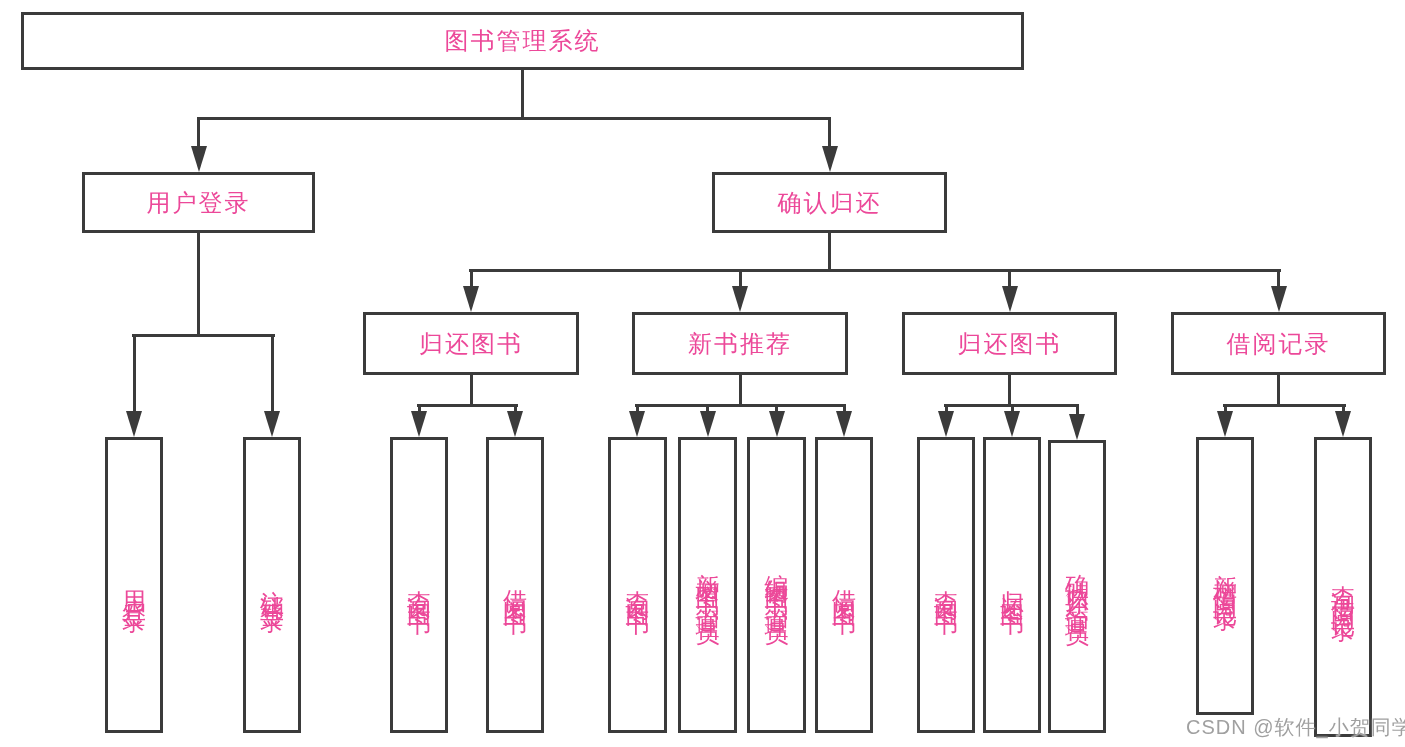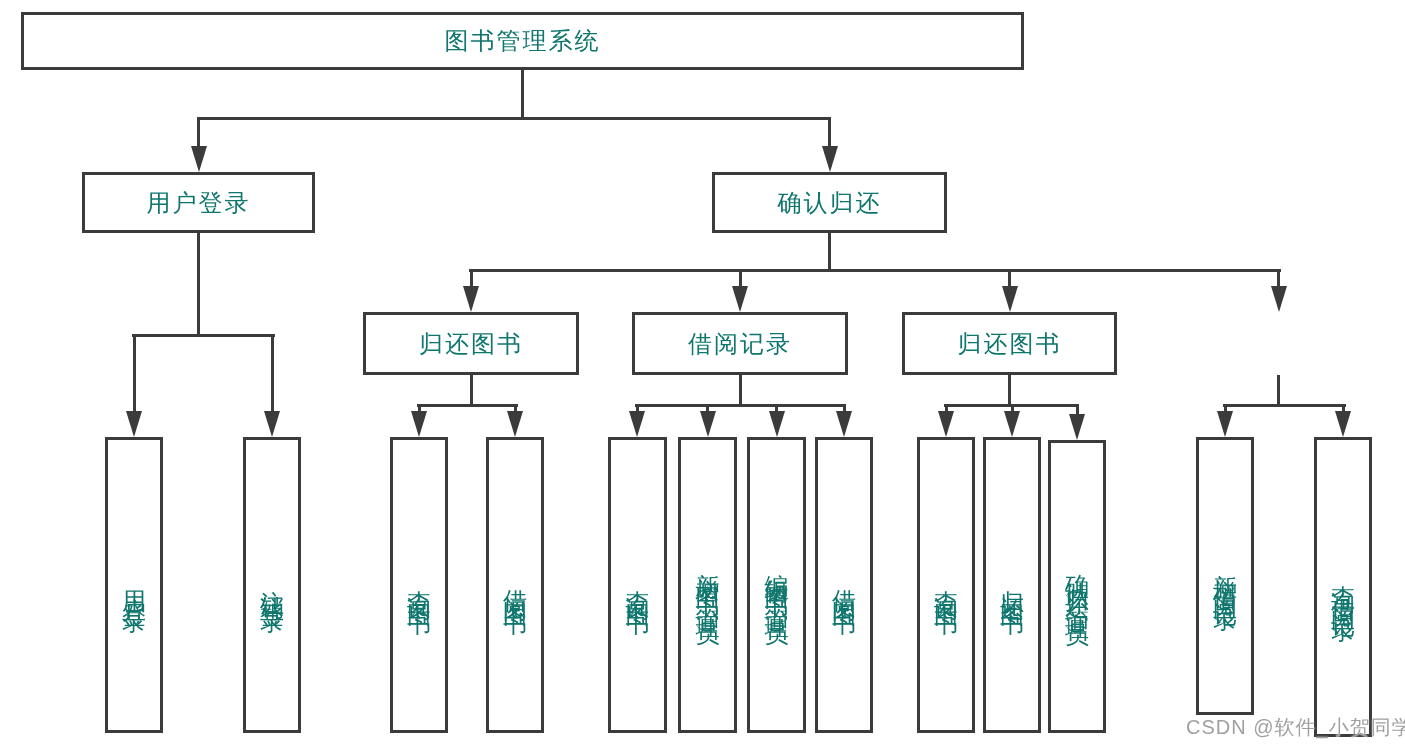--- a/index.html
+++ b/index.html
@@ -9,21 +9,21 @@
     height: 747px;
     background: #ffffff;
     overflow: hidden;
     font-family: "Liberation Sans", "DejaVu Sans", sans-serif;
   }
   .node {
     position: absolute;
     box-sizing: border-box;
     border: 3px solid #3b3b3b;
     background: #ffffff;
-    color: #0f766e;
+    color: #ec4899;
     display: flex;
     align-items: center;
     justify-content: center;
     font-size: 24px;
     letter-spacing: 2px;
   }
   .node.v {
     writing-mode: vertical-rl;
     text-orientation: mixed;
     letter-spacing: 7px;
@@ -142,25 +142,28 @@
     <span>用户登录</span>
   </div>
   <div class="node h" id="node-bookMgmt">
     <span>确认归还</span>
   </div>
 
   <div class="node h" id="node-newBookRec">
     <span>归还图书</span>
   </div>
   <div class="node h" id="node-bookBorrow">
-    <span>借阅记录</span>
+    <span>新书推荐</span>
   </div>
   <div class="node h" id="node-currentBorrow">
     <span>归还图书</span>
   </div>
+  <div class="node h" id="node-borrowRecord">
+    <span>借阅记录</span>
+  </div>
 
   <div class="node v" id="node-a1">
     <span>用户登录</span>
   </div>
   <div class="node v" id="node-a2">
     <span>注销登录</span>
   </div>
 
   <div class="node v" id="node-b1">
     <span>查询图书</span>

